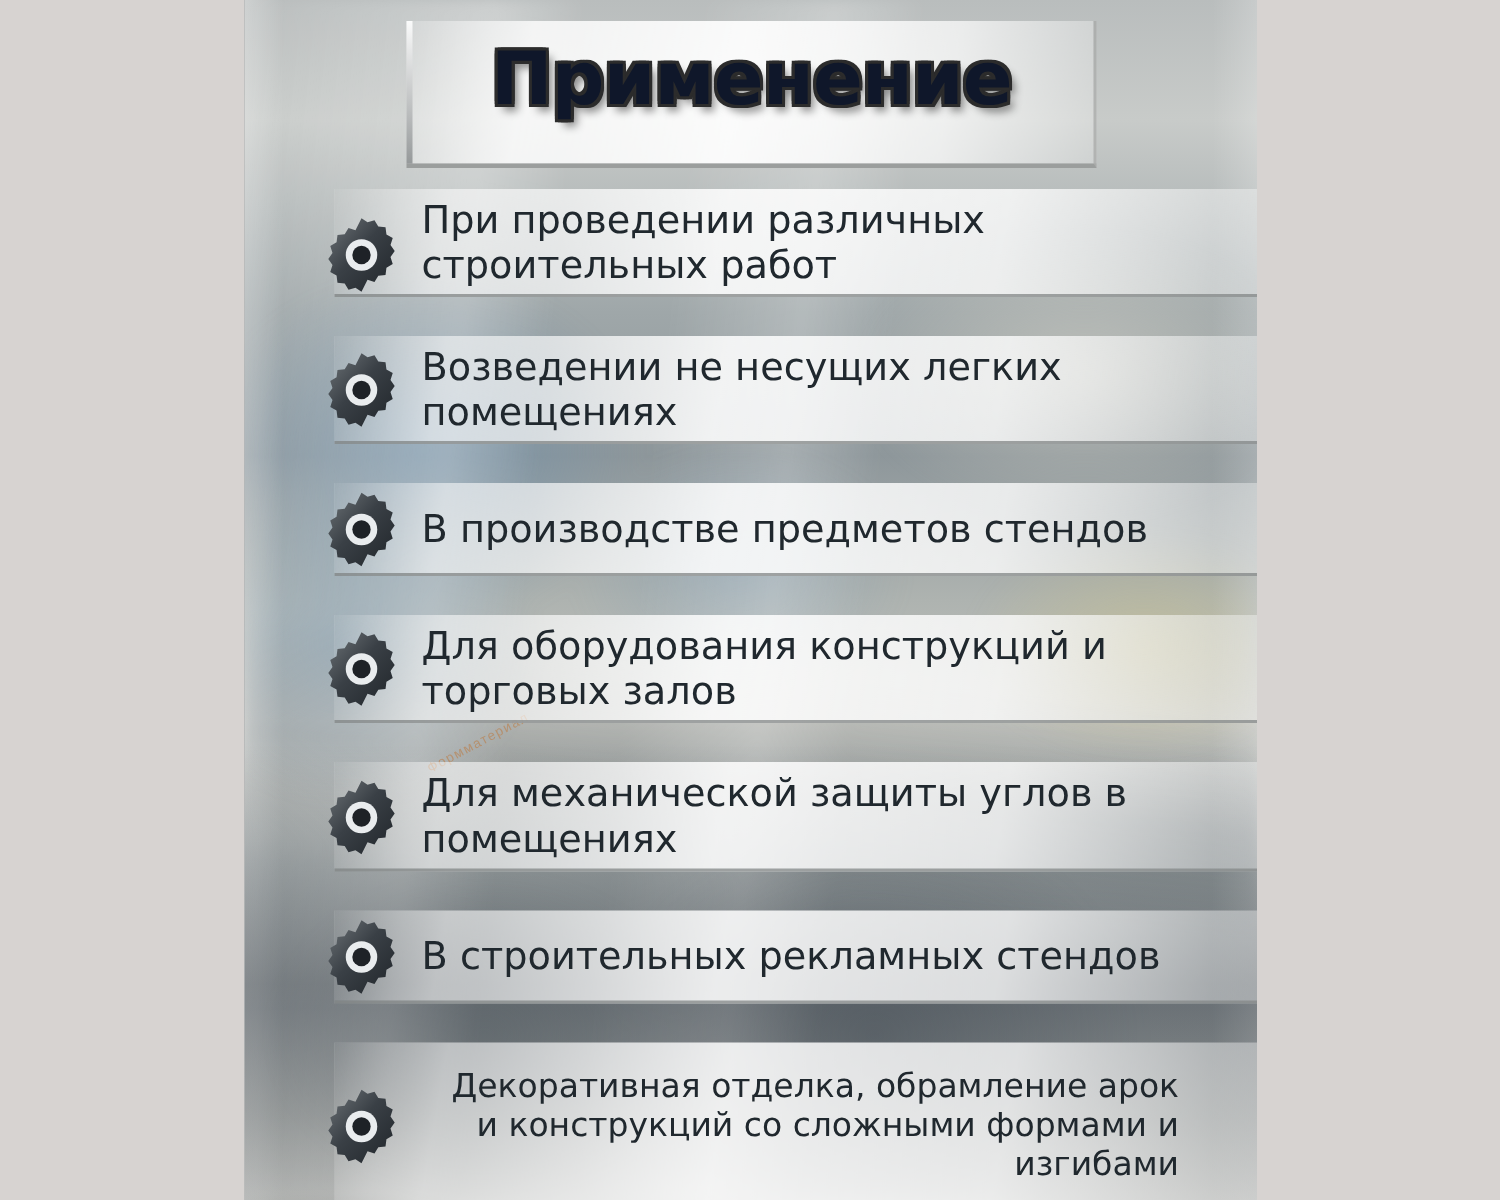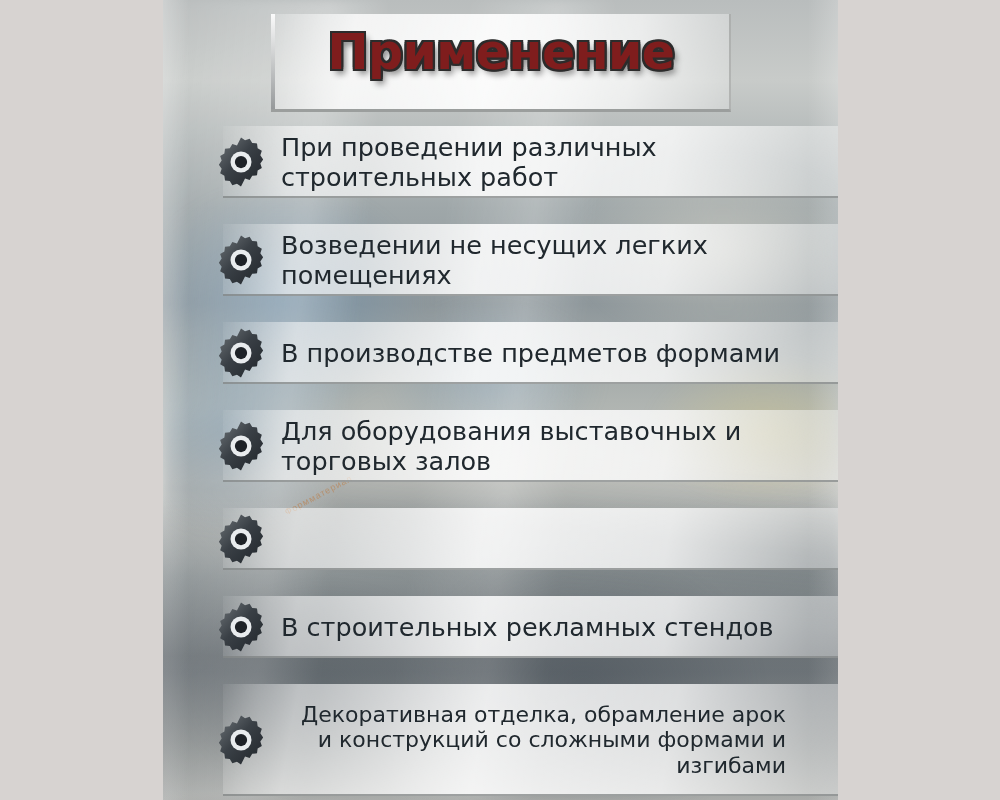--- a/index.html
+++ b/index.html
@@ -90,21 +90,21 @@
   }
   .header-title {
     position: absolute;
     left: 0; right: 0;
     top: 10px;
     text-align: center;
     font-family: "DejaVu Sans", sans-serif;
     font-weight: bold;
     font-size: 49px;
     letter-spacing: -0.5px;
-    color: #7f1d1d;
+    color: #0f172a;
     text-shadow:
        2px 0 0 #2c2c2c, -2px 0 0 #2c2c2c, 0 2px 0 #2c2c2c, 0 -2px 0 #2c2c2c,
        2px 2px 0 #2c2c2c, -2px 2px 0 #2c2c2c, 2px -2px 0 #2c2c2c, -2px -2px 0 #2c2c2c,
        4px 5px 6px rgba(0,0,0,0.45);
     white-space: nowrap;
   }
 
   
   .list {
     position: absolute;
@@ -148,21 +148,21 @@
     z-index: 2;
     font-family: "DejaVu Sans", sans-serif;
     font-size: 25.5px;
     line-height: 1.18;
     color: #20282e;
     letter-spacing: 0px;
     padding: 6px 14px 6px 0;
     max-width: 505px;
   }
 
-  .row.r1 { min-height: 62px; }
+  .row.r1 { min-height: 62px; align-items: flex-end; }
   .row.r7 { min-height: 112px; margin-bottom: 0; }
   .row.r7 .text { font-size: 22px; text-align: right; }
 
   
   .watermark {
     position: absolute;
     left: 118px;
     top: 490px;
     font-size: 9px;
     color: rgba(190,120,60,0.55);
@@ -224,44 +224,45 @@
 
     <div class="row r3">
       <div class="bar"></div>
       <div class="gear">
         <svg viewBox="0 0 64 64" aria-hidden="true">
           <path fill="url(#g1)" d="M32 4l4.6 3.1 5.3-1.6 2.9 4.7 5.5.6 .7 5.5 4.8 2.8-1.7 5.3 3.2 4.6-3.2 4.6 1.7 5.3-4.8 2.8-.7 5.5-5.5.6-2.9 4.7-5.3-1.6L32 60l-4.6-3.1-5.3 1.6-2.9-4.7-5.5-.6-.7-5.5-4.8-2.8 1.7-5.3L6.7 35l3.2-4.6-1.7-5.3 4.8-2.8.7-5.5 5.5-.6 2.9-4.7 5.3 1.6z"></path>
           <circle cx="32" cy="32" r="12" fill="#e9ecee"></circle>
           <circle cx="32" cy="32" r="7" fill="#1e2227"></circle>
         </svg>
       </div>
-      <div class="text">В производстве предметов формами</div>
+      <div class="text">В производстве предметов стендов</div>
     </div>
 
     <div class="row r4">
       <div class="bar"></div>
       <div class="gear">
         <svg viewBox="0 0 64 64" aria-hidden="true">
           <path fill="url(#g1)" d="M32 4l4.6 3.1 5.3-1.6 2.9 4.7 5.5.6 .7 5.5 4.8 2.8-1.7 5.3 3.2 4.6-3.2 4.6 1.7 5.3-4.8 2.8-.7 5.5-5.5.6-2.9 4.7-5.3-1.6L32 60l-4.6-3.1-5.3 1.6-2.9-4.7-5.5-.6-.7-5.5-4.8-2.8 1.7-5.3L6.7 35l3.2-4.6-1.7-5.3 4.8-2.8.7-5.5 5.5-.6 2.9-4.7 5.3 1.6z"></path>
           <circle cx="32" cy="32" r="12" fill="#e9ecee"></circle>
           <circle cx="32" cy="32" r="7" fill="#1e2227"></circle>
         </svg>
       </div>
-      <div class="text">Для оборудования выставочных и торговых залов</div>
+      <div class="text">Для оборудования конструкций и торговых залов</div>
     </div>
 
     <div class="row r5">
       <div class="bar"></div>
       <div class="gear">
         <svg viewBox="0 0 64 64" aria-hidden="true">
           <path fill="url(#g1)" d="M32 4l4.6 3.1 5.3-1.6 2.9 4.7 5.5.6 .7 5.5 4.8 2.8-1.7 5.3 3.2 4.6-3.2 4.6 1.7 5.3-4.8 2.8-.7 5.5-5.5.6-2.9 4.7-5.3-1.6L32 60l-4.6-3.1-5.3 1.6-2.9-4.7-5.5-.6-.7-5.5-4.8-2.8 1.7-5.3L6.7 35l3.2-4.6-1.7-5.3 4.8-2.8.7-5.5 5.5-.6 2.9-4.7 5.3 1.6z"></path>
           <circle cx="32" cy="32" r="12" fill="#e9ecee"></circle>
           <circle cx="32" cy="32" r="7" fill="#1e2227"></circle>
         </svg>
       </div>
+      <div class="text">Для механической защиты углов в помещениях</div>
     </div>
 
     <div class="row r6">
       <div class="bar"></div>
       <div class="gear">
         <svg viewBox="0 0 64 64" aria-hidden="true">
           <path fill="url(#g1)" d="M32 4l4.6 3.1 5.3-1.6 2.9 4.7 5.5.6 .7 5.5 4.8 2.8-1.7 5.3 3.2 4.6-3.2 4.6 1.7 5.3-4.8 2.8-.7 5.5-5.5.6-2.9 4.7-5.3-1.6L32 60l-4.6-3.1-5.3 1.6-2.9-4.7-5.5-.6-.7-5.5-4.8-2.8 1.7-5.3L6.7 35l3.2-4.6-1.7-5.3 4.8-2.8.7-5.5 5.5-.6 2.9-4.7 5.3 1.6z"></path>
           <circle cx="32" cy="32" r="12" fill="#e9ecee"></circle>
           <circle cx="32" cy="32" r="7" fill="#1e2227"></circle>
         </svg>

